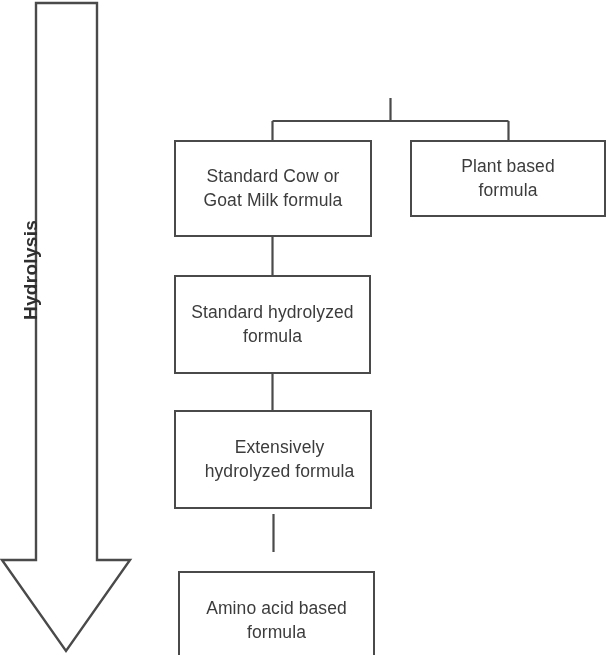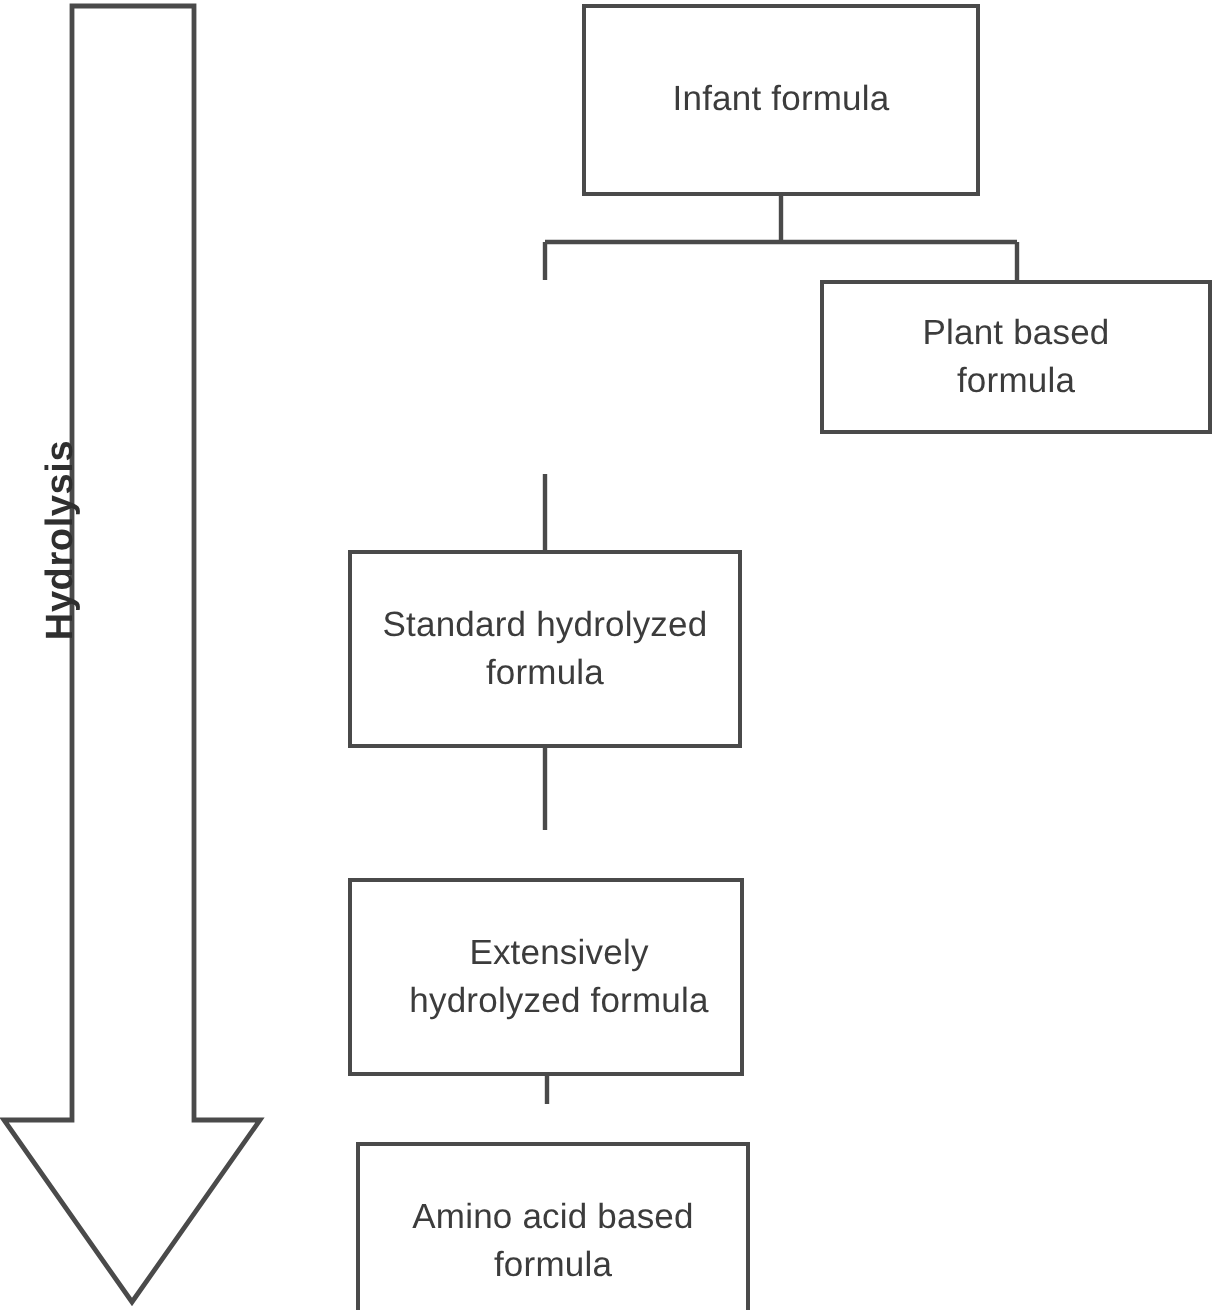--- a/index.html
+++ b/index.html
@@ -57,21 +57,21 @@
   }
   .node-box .node-label {
     display: block;
     white-space: pre-line;
   }
   #box-infant      { left: 291px; top: 2px;   width: 199px; height: 96px; }
   #box-standard    { left: 174px; top: 140px; width: 198px; height: 97px; }
   #box-plant       { left: 410px; top: 140px; width: 196px; height: 77px;
                      border-right-width: 2.2px; }
   #box-partially   { left: 174px; top: 275px; width: 197px; height: 99px; }
-  #box-extensively { left: 174px; top: 439px; width: 198px; height: 99px; padding-left: 19px; }
+  #box-extensively { left: 174px; top: 410px; width: 198px; height: 99px; padding-left: 19px; }
   #box-amino       { left: 178px; top: 571px; width: 197px; height: 99px; }
 
   
   #hydrolysis-label {
     position: absolute;
     left: 0;
     top: 0;
     width: 62px;
     height: 540px;
     display: flex;
@@ -105,24 +105,25 @@
 
     <path class="stroke-line" d="M 272.5,237 L 272.5,275"></path>
     <path class="stroke-line" d="M 272.5,374 L 272.5,415"></path>
     <path class="stroke-line" d="M 273.5,514 L 273.5,552"></path>
   </svg>
 
   <div id="hydrolysis-label">
     <span class="rotated-text">Hydrolysis</span>
   </div>
 
-  <div class="node-box" id="box-infant">
-    <span class="node-label">Infant formula</span>
+
+  <div class="node-box" id="box-standard">
+    <span class="node-label">Standard Cow or
+Goat Milk formula</span>
   </div>
-
 
   <div class="node-box" id="box-plant">
     <span class="node-label">Plant based
 formula</span>
   </div>
 
   <div class="node-box" id="box-partially">
     <span class="node-label">Standard hydrolyzed
 formula</span>
   </div>

